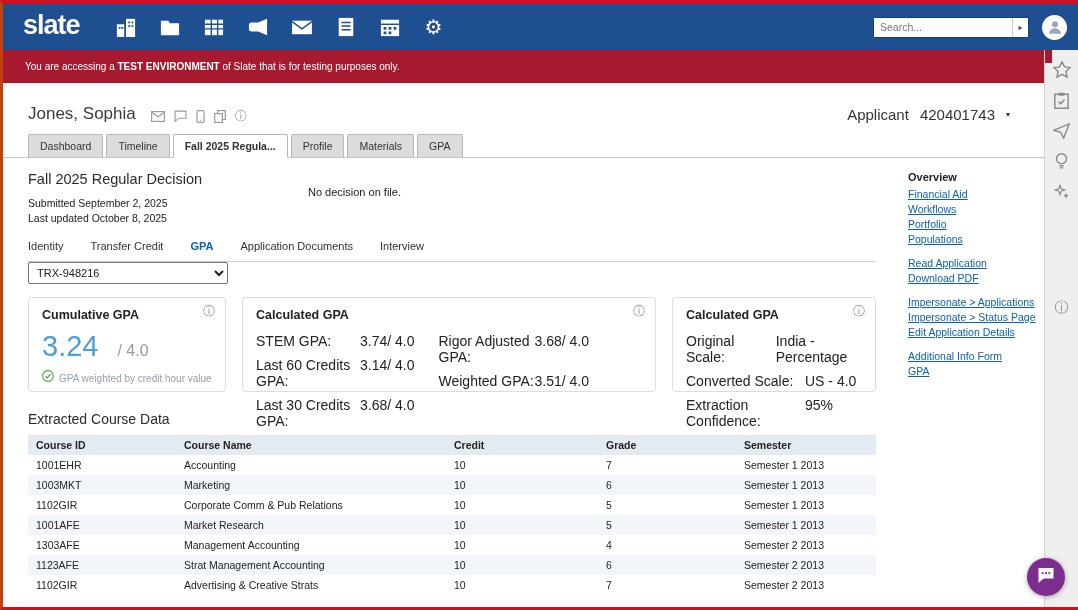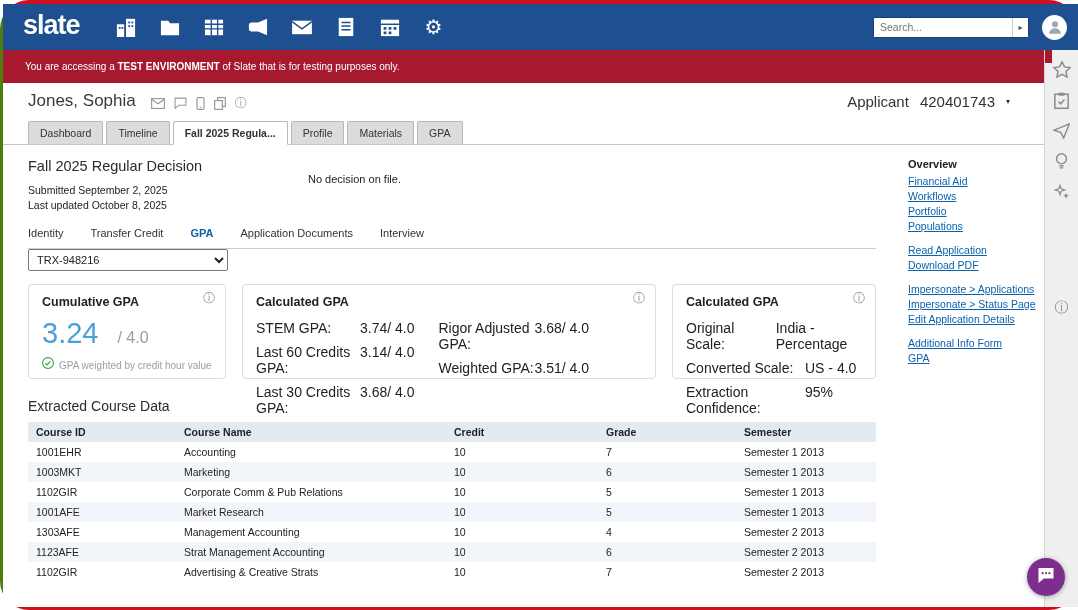--- a/index.html
+++ b/index.html
@@ -1,22 +1,22 @@
 <!DOCTYPE html>
 <html><head>
 <meta charset="utf-8">
 <style>
   * { box-sizing: border-box; margin: 0; padding: 0; }
   html, body { width: 1078px; height: 610px; overflow: hidden; background: #fff;
                font-family: "Liberation Sans", sans-serif; }
   a { cursor: pointer; }
 
   .frame { width: 1078px; height: 610px; border-top: 4px solid #cf1020;
-           border-left: 3px solid #4d7c0f; border-bottom: 3px solid #cf1020;
-           display: flex; flex-direction: column; background: #f9a8d4; border-radius: 29px; }
+           border-left: 3px solid #c2410c; border-bottom: 3px solid #cf1020;
+           display: flex; flex-direction: column; background: #f9a8d4; }
 
   
   .navbar { height: 46px; background: #1d4f91; display: flex; align-items: center;
             padding: 0 8px 0 20px; flex: none; }
   .logo { color: #fff; font-size: 27px; font-weight: bold; letter-spacing: -1px; margin-top: -4px; cursor: pointer; }
   .nav-icons { display: flex; align-items: center; gap: 20px; margin-left: 34px; }
   .nav-icon { width: 24px; height: 24px; display: flex; align-items: center; justify-content: center; cursor: pointer; }
   .gear-glyph { color: #fff; font-size: 20px; line-height: 1; }
   .nav-spacer { flex: 1; }
   .search-group { display: flex; align-items: center; height: 21px; background: #fff;
@@ -31,21 +31,21 @@
   .below { flex: 1; display: flex; min-height: 0; }
   .main-col { flex: 1; min-width: 0; display: flex; flex-direction: column; }
 
   
   .banner { height: 33px; background: #a6192e; color: #fff; font-size: 10px;
             display: flex; align-items: center; padding-left: 22px; flex: none; white-space: pre; }
   .banner b { font-weight: bold; }
 
   
   .page { flex: 1; background: #fff; position: relative; overflow: hidden; }
-  .app-header { display: flex; align-items: center; padding: 8px 20px 0 25px; }
+  .app-header { display: flex; align-items: center; padding: 21px 20px 0 25px; }
   .app-name { font-size: 17px; color: #3a3a3a; }
   .hdr-icons { display: flex; align-items: center; gap: 9px; margin-left: 15px; margin-top: 4px; }
   .hdr-icon { display: flex; cursor: pointer; }
   .hdr-info { color: #999; font-size: 12px; line-height: 1; }
   .app-id-wrap { margin-left: auto; font-size: 15px; color: #333; display: flex;
                  align-items: center; gap: 11px; cursor: pointer; margin-right: 14px; }
   .caret { font-size: 8px; color: #333; }
 
   
   .tabbar { display: flex; gap: 3px; padding: 10px 0 0 25px; border-bottom: 1px solid #c6c6c6; }

